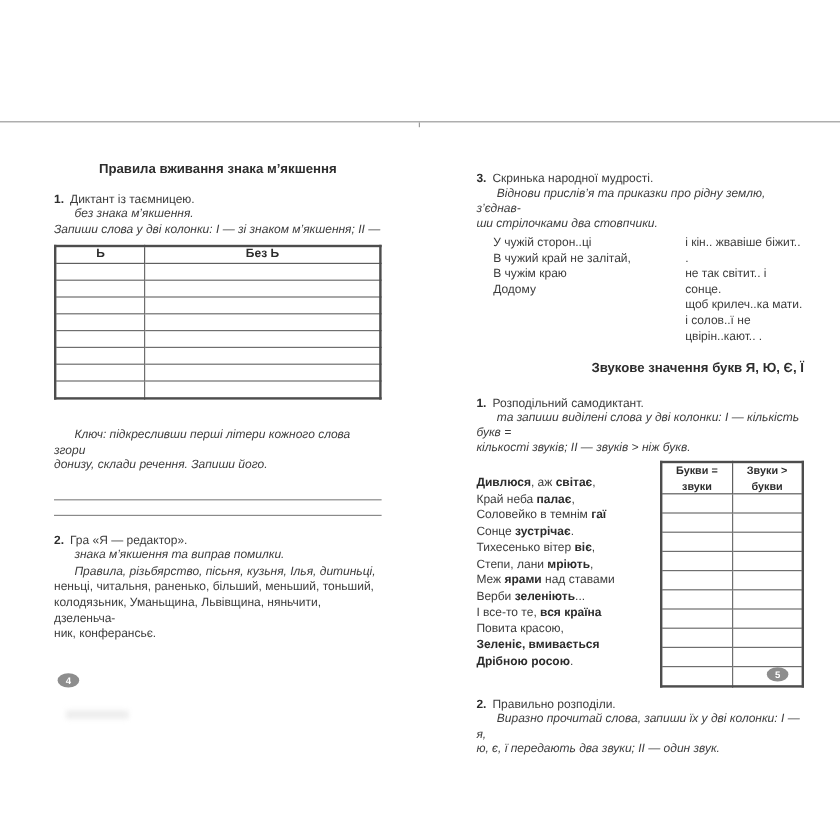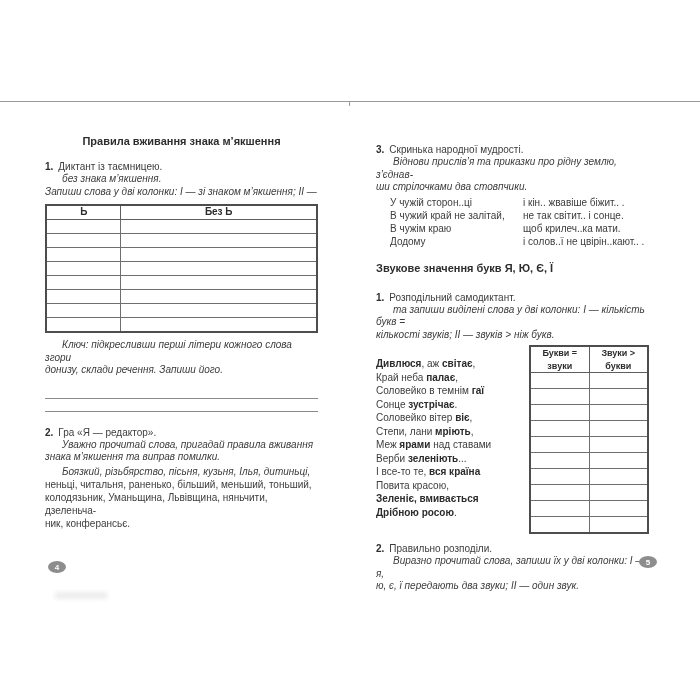--- a/index.html
+++ b/index.html
@@ -4,38 +4,38 @@
 <style>
   html,body{margin:0;padding:0;}
   body{
     width:700px;height:700px;background:#ffffff;position:relative;overflow:hidden;
     font-family:"Liberation Sans",sans-serif;color:#3c3c3c;
   }
   .topline{position:absolute;left:0;top:101px;width:700px;height:1px;background:#9b9b9b;}
   .toptick{position:absolute;left:349px;top:102px;width:1px;height:4px;background:#9b9b9b;}
   .page{position:absolute;font-size:10px;line-height:12.5px;}
   #left-page{left:45px;top:135px;width:273px;}
-  #right-page{left:376px;top:141px;width:273px;}
+  #right-page{left:397px;top:141px;width:273px;}
   .page-title{font-weight:bold;font-size:11px;line-height:13px;text-align:center;color:#2d2d2d;margin-bottom:12px;}
-  .section-title{font-weight:bold;font-size:11px;line-height:13px;text-align:left;color:#2d2d2d;margin-top:14px;}
+  .section-title{font-weight:bold;font-size:11px;line-height:13px;text-align:right;color:#2d2d2d;margin-top:14px;}
   .task-head{margin-top:2px;line-height:13px;}
   .task-num{font-weight:bold;color:#2d2d2d;margin-right:5px;}
   .instr{font-style:italic;}
   .first-indent > div:first-child{text-indent:17px;font-style:italic;}
   .words{line-height:13px;margin-top:1px;}
   .wtable{width:100%;border-collapse:collapse;border:2px solid #4d4d4d;margin-top:6px;background:#fff;}
   .wtable th{border:1px solid #5e5e5e;font-size:10px;height:13px;font-weight:bold;color:#2d2d2d;padding:0 2px;}
   .wtable td{border:1px solid #6e6e6e;height:13px;padding:0;}
-  .key{margin-top:6px;}
+  .key{margin-top:24px;}
   .writelines{margin-top:9px;}
   .writeline{border-bottom:1px solid #8a8a8a;height:12px;}
   .mt14{margin-top:14px;}
   .mt12{margin-top:16px;}
   .mt8{margin-top:8px;}
-  .proverb-row{display:flex;margin-top:2px;line-height:13px;}
+  .proverb-row{display:flex;margin-top:2px;line-height:13px;gap:27px;}
   .proverb-left{width:147px;padding-left:14px;box-sizing:border-box;}
   .proverb-right{flex:1;}
   .poem-row{display:flex;margin-top:4px;align-items:flex-start;}
   .poem{width:131px;padding-top:12px;line-height:13.5px;}
   .poem b,.poem span.b{font-weight:bold;color:#2b2b2b;}
   .poem-table{width:120px;margin-left:auto;margin-top:0;}
   .poem-table th{font-size:9px;height:14px;}
   .poem-table td{height:15px;}
   .badge{
     position:absolute;background:#8d8d8d;color:#ffffff;font-size:8px;font-weight:bold;
@@ -112,25 +112,24 @@
 
   <div class="writelines">
       <div class="writeline"></div>
       <div class="writeline"></div>
     </div>
 
   <div class="task-head mt14">
     <span class="task-num">2.</span><span>Гра «Я — редактор».</span>
   </div>
   <div class="instr first-indent">
-      <div>Уважно прочитай слова, пригадай правила вживання</div>
       <div>знака м’якшення та виправ помилки.</div>
     </div>
   <div class="words first-indent">
-      <div>Боязкий, різьбярство, пісьня, кузьня, Ілья, дитиньці,</div>
+      <div>Правила, різьбярство, пісьня, кузьня, Ілья, дитиньці,</div>
       <div>неньці, читальня, раненько, більший, меньший, тоньший,</div>
       <div>колодязьник, Уманьщина, Львівщина, няньчити, дзеленьча-</div>
       <div>ник, конферансьє.</div>
     </div>
 </div>
 
 <div id="right-page" class="page">
   <div class="task-head">
     <span class="task-num">3.</span><span>Скринька народної мудрості.</span>
   </div>
@@ -163,21 +162,21 @@
       <div>та запиши виділені слова у дві колонки: І — кількість букв =</div>
       <div>кількості звуків; ІІ — звуків &gt; ніж букв.</div>
     </div>
 
   <div class="poem-row">
     <div class="poem">
         <div><span class="b">Дивлюся</span><span>, аж </span><span class="b">світає</span><span>,</span></div>
         <div><span>Край неба </span><span class="b">палає</span><span>,</span></div>
         <div><span>Соловейко в темнім </span><span class="b">гаї</span></div>
         <div><span>Сонце </span><span class="b">зустрічає</span><span>.</span></div>
-        <div><span>Соловейко вітер </span><span class="b">віє</span><span>,</span></div>
+        <div><span>Тихесенько вітер </span><span class="b">віє</span><span>,</span></div>
         <div><span>Степи, лани </span><span class="b">мріють</span><span>,</span></div>
         <div><span>Меж </span><span class="b">ярами</span><span> над ставами</span></div>
         <div><span>Верби </span><span class="b">зеленіють</span><span>...</span></div>
         <div><span>І все-то те, </span><span class="b">вся країна</span></div>
         <div><span>Повита красою,</span></div>
         <div><span class="b">Зеленіє, вмивається</span></div>
         <div><span class="b">Дрібною росою</span><span>.</span></div>
       </div>
     <table class="wtable poem-table">
       <thead>

